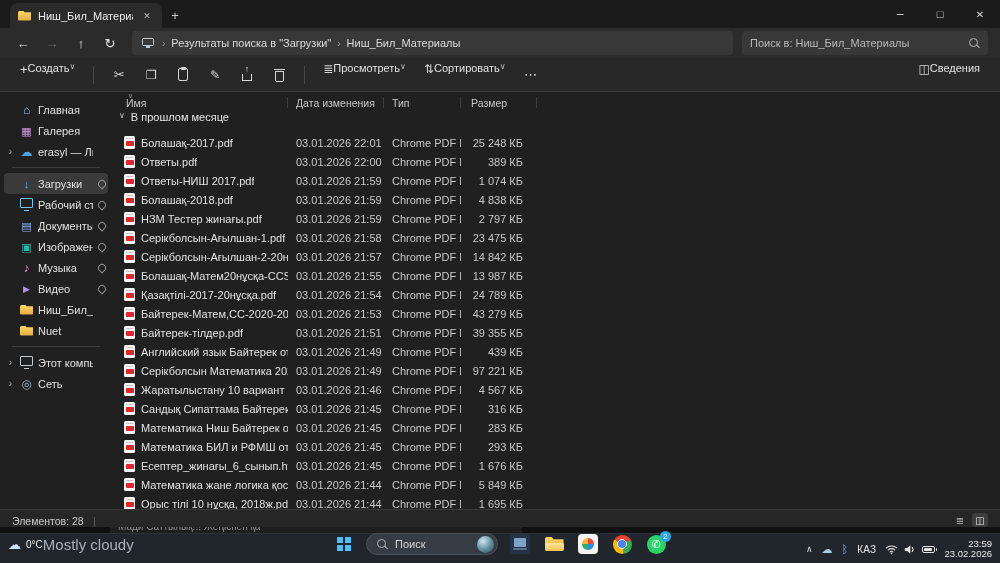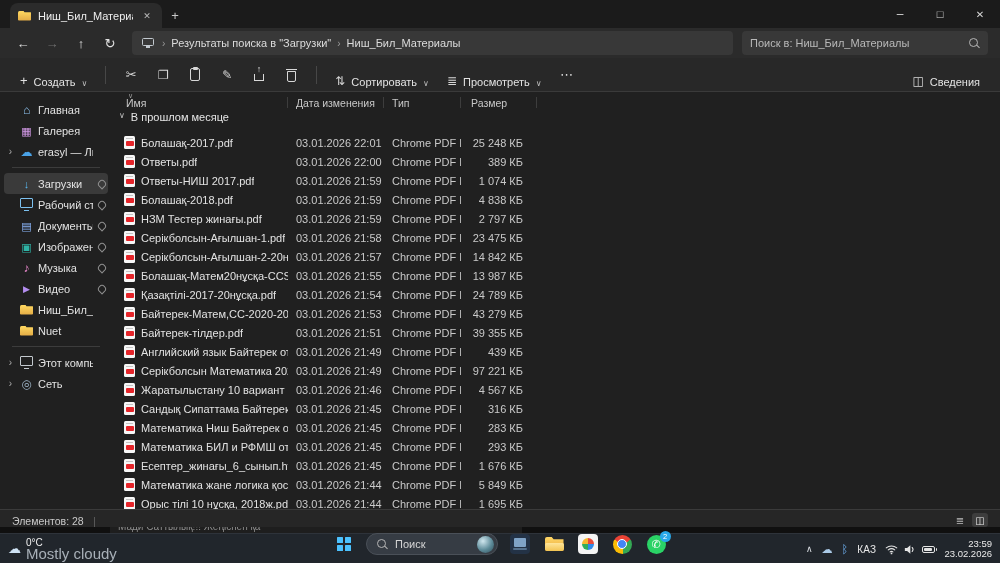--- a/index.html
+++ b/index.html
@@ -40,21 +40,21 @@
   .crumb-sep::before{content:"\203A"}
   .crumb{color:#dcdcdc}
   .searchbox{width:246px;height:24px;background:#383838;border-radius:4px;display:flex;align-items:center;padding:0 8px;gap:6px}
   .searchbox input{flex:1;background:transparent;border:none;outline:none;color:#b9b9b9;font-size:11px;font-family:inherit}
   .g-search{width:11px;height:11px;position:relative;flex:0 0 auto}
   .g-search::before{content:"";position:absolute;left:0;top:0;width:7px;height:7px;border:1.2px solid #b5b5b5;border-radius:50%}
   .g-search::after{content:"";position:absolute;left:7px;top:8px;width:4px;height:1.3px;background:#b5b5b5;transform:rotate(45deg)}
 
   
   .toolbar{height:34px;background:#282828;border-bottom:1px solid #3a3a3a;display:flex;align-items:center;padding:0 12px;gap:2px;flex:0 0 auto;font-size:11px}
-  .tbar-btn{display:flex;align-items:flex-end;gap:6px;height:26px;padding:0 8px;border-radius:4px;color:#e2e2e2}
+  .tbar-btn{display:flex;align-items:flex-start;height:26px;padding:0 8px;border-radius:4px;color:#e2e2e2}
   .g-plus::before{content:"+";font-size:13px;color:#e2e2e2}
   .g-vee{font-size:8px;color:#bdbdbd}
   .g-vee::before{content:"\2228"}
   .tb-div{width:1px;height:18px;background:#474747;margin:0 8px}
   .tbar-ico{width:30px;height:26px;border-radius:4px;display:grid;place-items:center}
   .ticon{display:grid;place-items:center;color:#d8d8d8}
   .i-cut::before{content:"\2702";font-size:13px}
   .i-copy::before{content:"\2750";font-size:12px}
   .i-paste{width:10px;height:13px;border:1px solid #d8d8d8;border-radius:2px;position:relative}
   .i-paste::before{content:"";position:absolute;top:-2px;left:2px;width:5px;height:3px;background:#d8d8d8;border-radius:1px}
@@ -137,21 +137,21 @@
   
   .bgstrip{position:absolute;left:0;top:527px;width:1000px;height:6px;background:#101010;overflow:hidden}
   .bgwin{position:absolute;left:110px;top:0;width:412px;height:6px;background:#1e1e1e;overflow:hidden}
   .bgwin span{position:absolute;left:8px;top:-6px;font-size:10px;color:#8e8e8e;white-space:nowrap}
 
   
   .taskbar{position:absolute;left:0;bottom:0;width:1000px;height:30px;background:#21262c;border-top:1px solid #2e333a}
   .weather{position:absolute;left:8px;top:3px;display:flex;align-items:center;gap:5px}
   .weather-ico{font-size:13px;color:#cfe3f5}
   .weather-ico::before{content:"\2601"}
-  .weather-txt{display:flex;flex-direction:column;line-height:11px}
+  .weather-txt{display:flex;flex-direction:row;line-height:11px}
   .w-temp{font-size:10px;color:#f0f0f0}
   .w-desc{font-size:15px;color:#a8b0b8}
   .tb-center{position:absolute;left:50%;top:0;height:20px;transform:translateX(-50%);display:flex;align-items:center;gap:10px}
   .tb-btn{width:24px;height:24px;border-radius:4px;display:grid;place-items:center;position:relative}
   .start-logo{display:grid;grid-template-columns:6px 6px;grid-template-rows:6px 6px;gap:1.5px}
   .start-logo i{background:#4cc2ff;border-radius:.5px}
   .tb-search{height:22px;border-radius:11px;background:#363c44;border:1px solid #4a5058;display:flex;align-items:center;gap:7px;padding:0 3px 0 10px;width:132px}
   .tb-search-label{font-size:11px;color:#d6d6d6;flex:1}
   .search-photo{width:17px;height:17px;border-radius:50%;background:radial-gradient(circle at 35% 30%,#cfe6ee,#5d8b99 55%,#2e4c58);flex:0 0 auto}
   .app-laptop{width:20px;height:20px;border-radius:4px;background:#233246;position:relative}
@@ -255,27 +255,27 @@
           <span class="tbar-ico">
             <span class="ticon i-share"></span>
           </span>
 
           <span class="tbar-ico">
             <span class="ticon i-delete"></span>
           </span>
         </span>
       <span class="tb-div"></span>
       <div class="tbar-btn">
+        <span class="ticon g-viewico"></span>
+        <span>Просмотреть</span>
+        <span class="g-vee"></span>
+      </div>
+      <div class="tbar-btn">
         <span class="ticon g-sort"></span>
         <span>Сортировать</span>
-        <span class="g-vee"></span>
-      </div>
-      <div class="tbar-btn">
-        <span class="ticon g-viewico"></span>
-        <span>Просмотреть</span>
         <span class="g-vee"></span>
       </div>
       <span class="tbar-ico">
           <span class="g-more"></span>
         </span>
       <span class="tbar-spacer"></span>
       <div class="tbar-btn">
         <span class="ticon g-pane"></span>
         <span>Сведения</span>
       </div>

